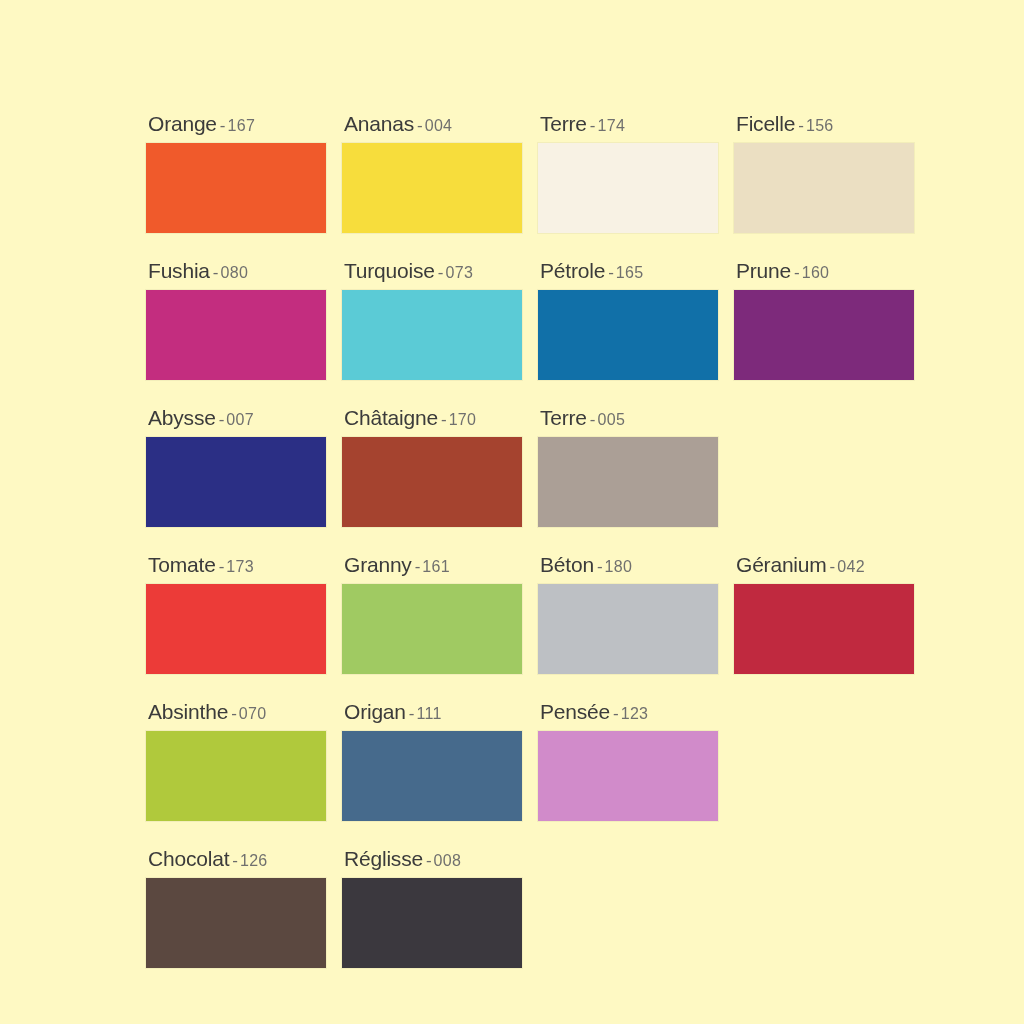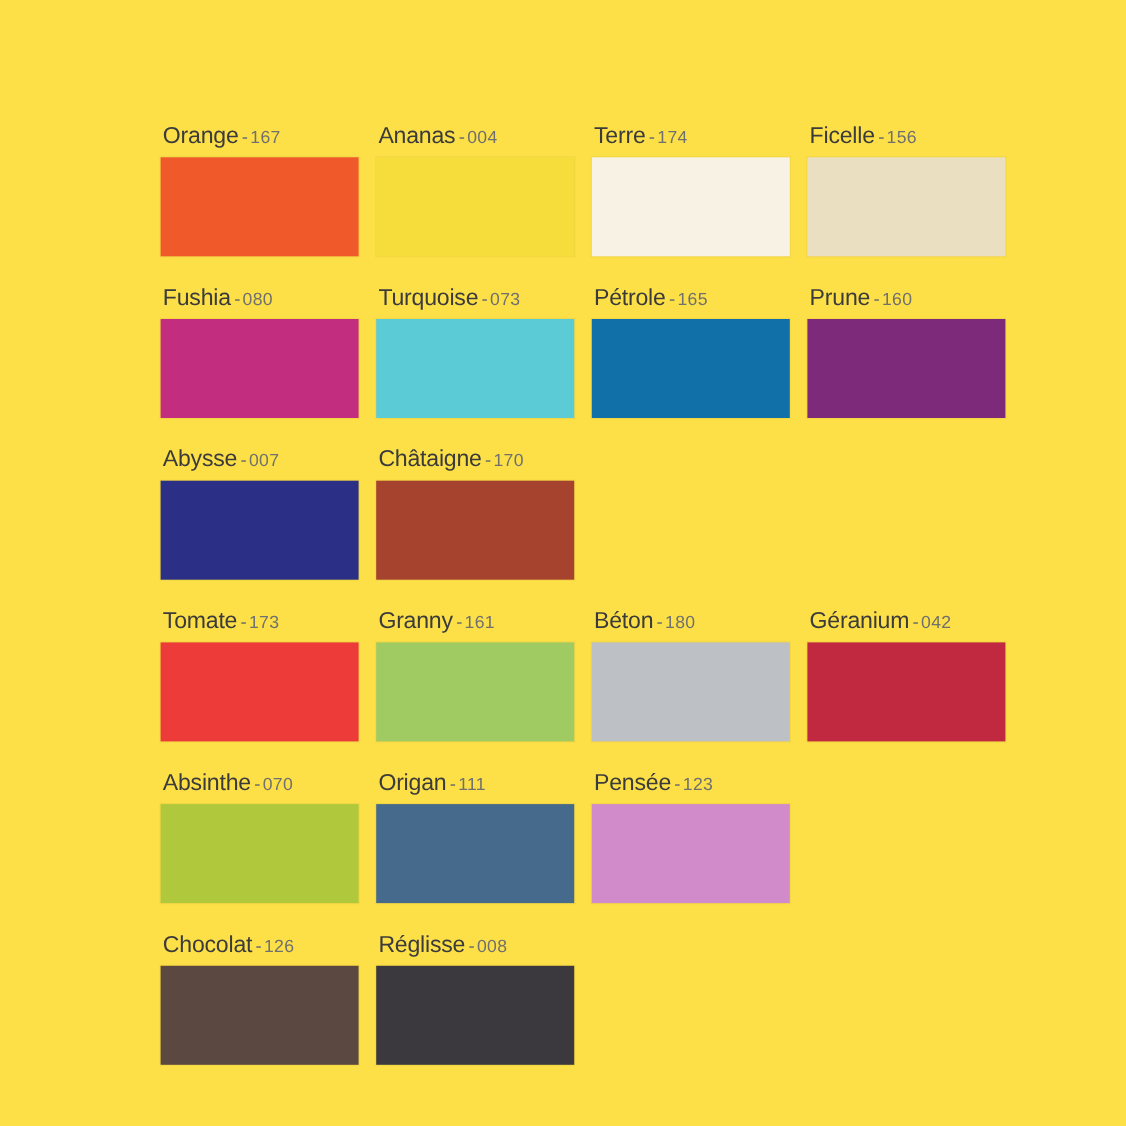--- a/index.html
+++ b/index.html
@@ -12,21 +12,21 @@
     height: 1024px;
     background: #ffffff;
     font-family: "Liberation Sans", "DejaVu Sans", sans-serif;
     overflow: hidden;
   }
 
   #palette-sheet {
     position: relative;
     width: 1024px;
     height: 1024px;
-    background: #fde047;
+    background: #fef9c3;
     box-sizing: border-box;
     padding: 113px 0 0 146px;
   }
 
   .swatch-row {
     display: flex;
     flex-direction: row;
     align-items: flex-start;
     margin-bottom: 27px;
   }
@@ -117,20 +117,24 @@
     </div>
     <div class="swatch-row">
       <div class="swatch-cell">
         <div class="swatch-label"><span class="swatch-name">Abysse</span><span class="swatch-sep">-</span><span class="swatch-code">007</span></div>
         <div class="swatch-chip" style="background: rgb(43, 47, 133);"></div>
       </div>
       <div class="swatch-cell">
         <div class="swatch-label"><span class="swatch-name">Châtaigne</span><span class="swatch-sep">-</span><span class="swatch-code">170</span></div>
         <div class="swatch-chip" style="background: rgb(165, 67, 47);"></div>
       </div>
+      <div class="swatch-cell">
+        <div class="swatch-label"><span class="swatch-name">Terre</span><span class="swatch-sep">-</span><span class="swatch-code">005</span></div>
+        <div class="swatch-chip" style="background: rgb(171, 159, 150);"></div>
+      </div>
     </div>
     <div class="swatch-row">
       <div class="swatch-cell">
         <div class="swatch-label"><span class="swatch-name">Tomate</span><span class="swatch-sep">-</span><span class="swatch-code">173</span></div>
         <div class="swatch-chip" style="background: rgb(236, 59, 56);"></div>
       </div>
       <div class="swatch-cell">
         <div class="swatch-label"><span class="swatch-name">Granny</span><span class="swatch-sep">-</span><span class="swatch-code">161</span></div>
         <div class="swatch-chip" style="background: rgb(160, 202, 98);"></div>
       </div>

